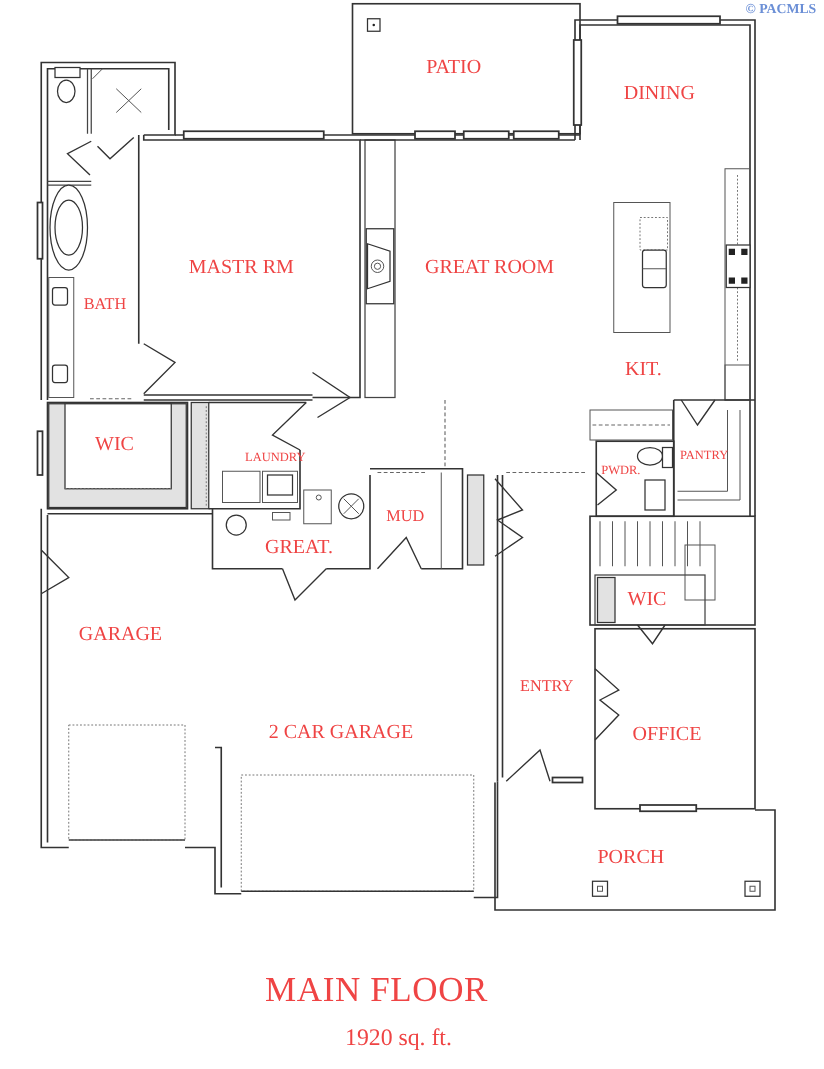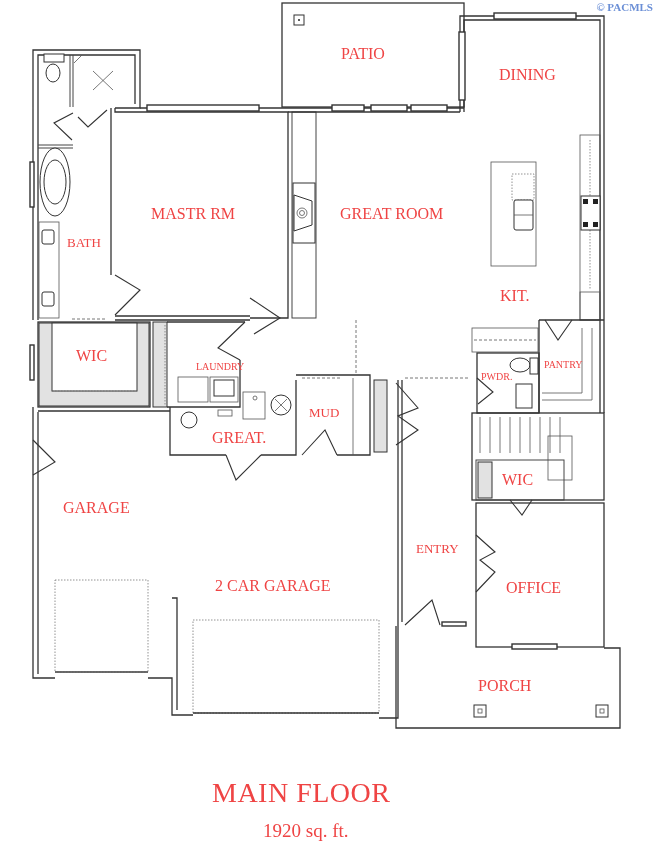--- a/index.html
+++ b/index.html
@@ -229,13 +229,13 @@
 <div class="lbl xs" style="left:481px;top:372px;">PWDR.</div>
 <div class="lbl xs" style="left:544px;top:360px;">PANTRY</div>
 <div class="lbl md" style="left:502px;top:472px;">WIC</div>
 <div class="lbl md" style="left:63px;top:500px;">GARAGE</div>
 <div class="lbl md" style="left:215px;top:578px;font-family:Liberation Serif, serif;">2 CAR GARAGE</div>
 <div class="lbl sm" style="left:416px;top:542px;">ENTRY</div>
 <div class="lbl md" style="left:506px;top:580px;">OFFICE</div>
 <div class="lbl md" style="left:478px;top:678px;">PORCH</div>
 
 <div class="lbl title" style="left:212px;top:779px;">MAIN FLOOR</div>
-<div class="lbl sub" style="left:263px;top:821px;">1920 sq. ft.</div>
+<div class="lbl sub" style="left:276px;top:821px;">1920 sq. ft.</div>
 
 </body></html>

